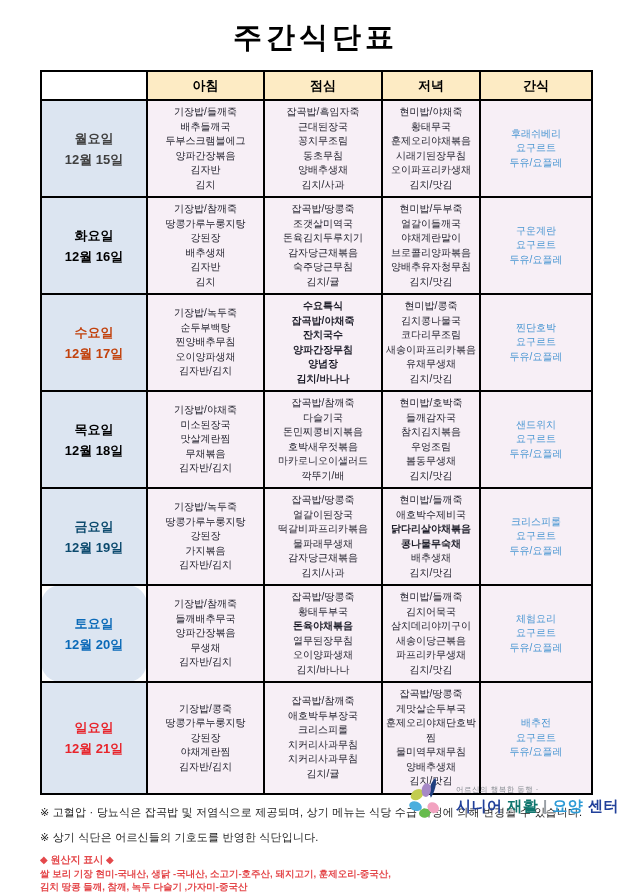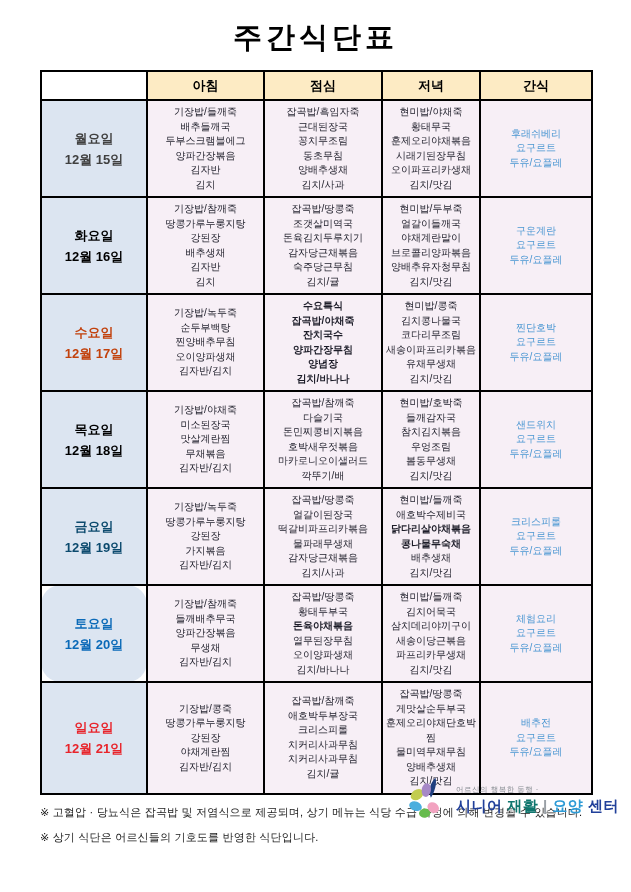--- a/index.html
+++ b/index.html
@@ -356,20 +356,26 @@
             <div>요구르트</div>
             <div>두유/요플레</div>
           </td>
         </tr>
       </tbody>
   </table>
 
   <div class="footnote">※ 고혈압 · 당뇨식은 잡곡밥 및 저염식으로 제공되며, 상기 메뉴는 식당 수급 사정에 의해 변경될 수 있습니다.</div>
   <div class="footnote">※ 상기 식단은 어르신들의 기호도를 반영한 식단입니다.</div>
 
+  <div class="origin">
+    <div class="origin-title">◆ 원산지 표시 ◆</div>
+    <div>쌀 보리 기장 현미-국내산, 생닭 -국내산, 소고기-호주산, 돼지고기, 훈제오리-중국산,</div>
+    <div>김치 땅콩 들깨, 참깨, 녹두 다슬기 ,가자미-중국산</div>
+
+  </div>
 
 </div>
 
 <div class="logo">
   <svg width="56" height="56" viewBox="0 0 60 60">
     <path d="M41,1 C34,8 31,18 35,27 C40,19 43,9 41,1 Z" fill="#1f3f7f"></path>
     <ellipse cx="17" cy="23" rx="9" ry="6.5" fill="#c2cc4e" transform="rotate(-35 17 23)"></ellipse>
     <ellipse cx="29" cy="17" rx="6" ry="9" fill="#a688c6" transform="rotate(8 29 17)"></ellipse>
     <ellipse cx="15" cy="38" rx="8.5" ry="6" fill="#4aaede" transform="rotate(20 15 38)"></ellipse>
     <ellipse cx="27" cy="47" rx="7.5" ry="6" fill="#66bb4d" transform="rotate(-8 27 47)"></ellipse>

